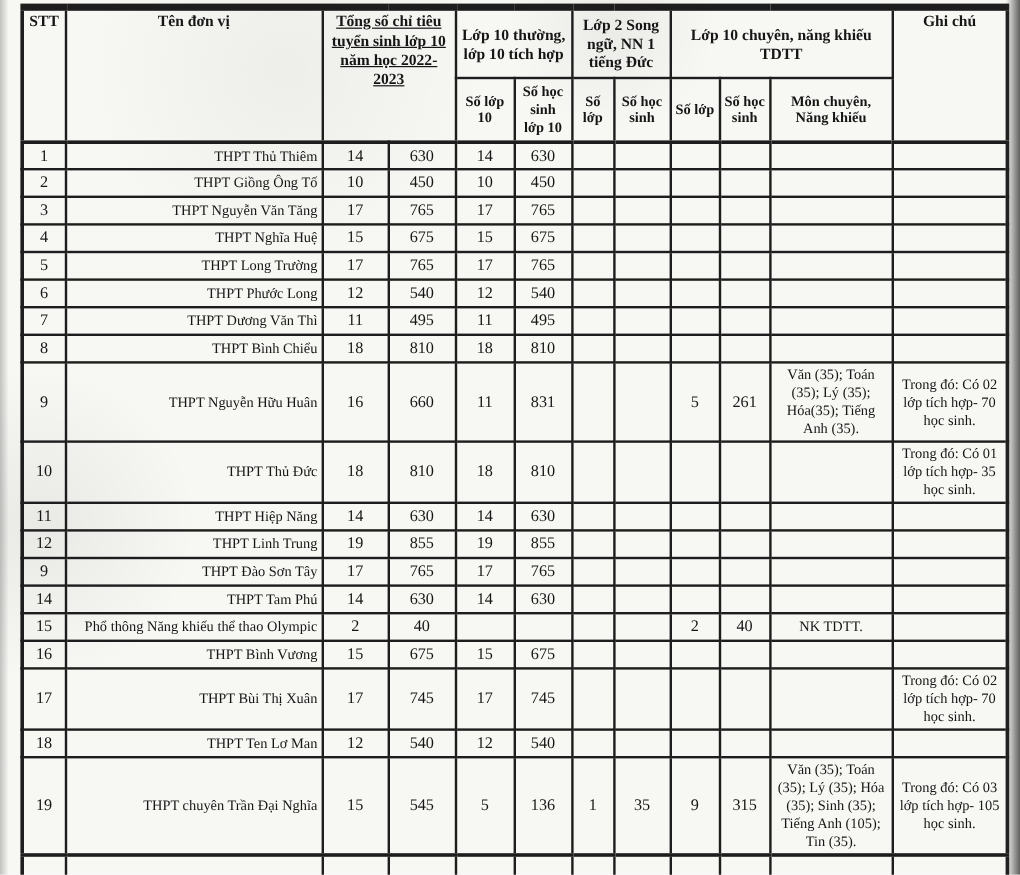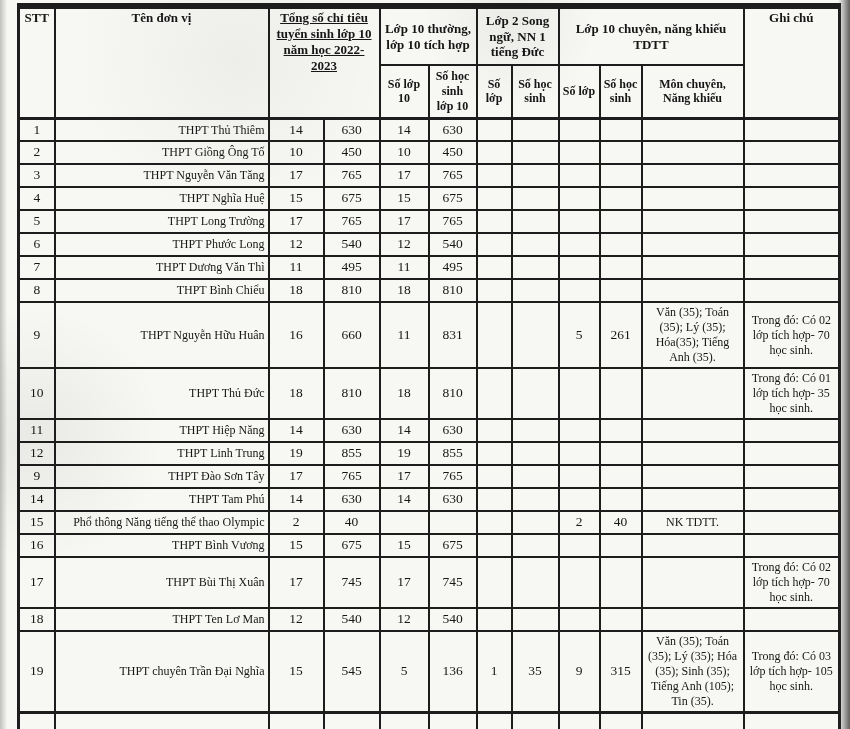--- a/index.html
+++ b/index.html
@@ -320,21 +320,21 @@
           <td class="c-num">630</td>
           <td class="c-num"></td>
           <td class="c-num"></td>
           <td class="c-num"></td>
           <td class="c-num"></td>
           <td class="c-small"></td>
           <td class="c-small"></td>
         </tr>
         <tr>
           <td class="c-num">15</td>
-          <td class="c-name">Phổ thông Năng tiếng thể thao Olympic</td>
+          <td class="c-name">Phổ thông Năng khiếu thể thao Olympic</td>
           <td class="c-num">2</td>
           <td class="c-num">40</td>
           <td class="c-num"></td>
           <td class="c-num"></td>
           <td class="c-num"></td>
           <td class="c-num"></td>
           <td class="c-num">2</td>
           <td class="c-num">40</td>
           <td class="c-small">NK TDTT.</td>
           <td class="c-small"></td>

